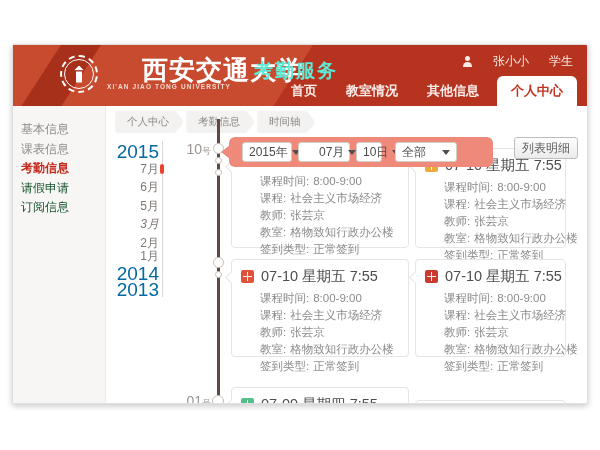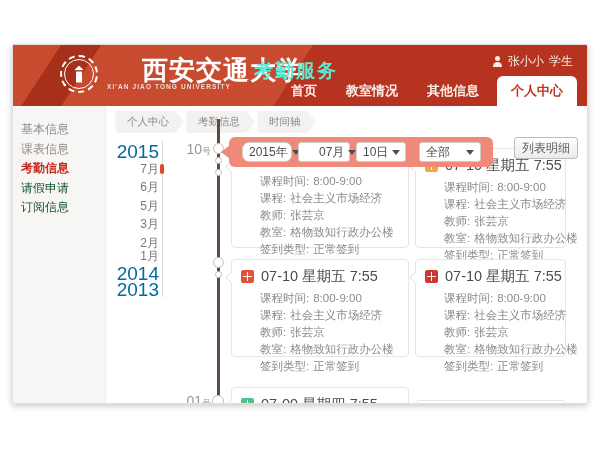--- a/index.html
+++ b/index.html
@@ -11,21 +11,21 @@
   .accent-light{position:absolute;top:0;left:0;width:300px;height:61px;background:#c84a2f;transform:skewX(-33deg);transform-origin:top left;}
   .accent-dark{position:absolute;top:0;left:48px;width:40px;height:61px;background:#a12c18;transform:skewX(-33deg);transform-origin:top left;opacity:.85;}
   .logo{position:absolute;left:47px;top:10px;width:38px;height:38px;border:2px dashed #fff;border-radius:50%;box-sizing:border-box;}
   .logo .ring{position:absolute;inset:2px;border:1px solid #fff;border-radius:50%;}
   .logo .tower{position:absolute;left:50%;top:50%;width:14px;height:17px;transform:translate(-50%,-50%);}
   .logo .tower::before{content:"";position:absolute;top:0;left:2px;width:10px;height:5px;background:#fff;clip-path:polygon(50% 0,100% 100%,0 100%);}
   .logo .tower::after{content:"";position:absolute;top:6px;left:4px;width:6px;height:11px;background:#fff;}
   .univ-cn{position:absolute;left:93px;top:8px;color:#fff;font-family:"DejaVu Serif",serif;font-weight:bold;font-size:26px;letter-spacing:1px;white-space:nowrap;margin-left:36px;}
   .univ-en{position:absolute;left:94px;top:38px;color:#f2dbd3;font-size:6.5px;font-weight:bold;letter-spacing:1.1px;white-space:nowrap;}
   .service-title{position:absolute;left:241px;top:13px;color:#5eead4;font-size:19px;font-weight:bold;letter-spacing:2px;white-space:nowrap;}
-  .user{position:absolute;top:8px;right:14px;display:flex;align-items:center;gap:5px;color:#f8ebe6;font-size:12px;}
+  .user{position:absolute;top:8px;right:14px;display:flex;align-items:center;gap:20px;color:#f8ebe6;font-size:12px;}
   .person-icon{position:relative;width:11px;height:11px;}
   .person-icon::before{content:"";position:absolute;left:3px;top:0;width:5px;height:5px;border-radius:50%;background:#f8ebe6;}
   .person-icon::after{content:"";position:absolute;left:1px;bottom:0;width:9px;height:5px;border-radius:5px 5px 0 0;background:#f8ebe6;}
   .nav{position:absolute;right:10px;bottom:0;display:flex;align-items:flex-end;}
   .nav-item{color:#fbeeea;font-size:13px;font-weight:bold;line-height:30px;padding:0 11px;margin-left:7px;white-space:nowrap;cursor:pointer;}
   .nav-item.active{background:#fff;color:#c2331f;border-radius:6px 6px 0 0;padding:0 14px;}
 
   
   .sidebar{position:absolute;left:0;top:61px;bottom:0;width:93px;background:#f7f6f4;border-right:1px solid #edebe9;box-sizing:border-box;}
   .side-list{position:absolute;top:14px;left:0;right:0;}
@@ -35,35 +35,35 @@
 
   
   .crumbs{position:absolute;left:103px;top:66px;display:flex;filter:drop-shadow(0 1px 1px rgba(0,0,0,.10));}
   .crumb{height:20px;line-height:20px;font-size:10.5px;color:#8a8a8a;background:#f3f2f0;padding:0 14px 0 11px;margin-right:4px;clip-path:polygon(0 0,calc(100% - 8px) 0,100% 50%,calc(100% - 8px) 100%,0 100%);cursor:pointer;white-space:nowrap;}
 
   
   .scale{position:absolute;left:58px;top:0;width:88px;height:100%;}
   .scale-item{position:absolute;right:0;transform:translateY(-50%);color:#7d7875;cursor:pointer;white-space:nowrap;}
   .scale-item.year{font-size:19px;color:#0369a1;}
   .scale-item.month{font-size:12px;}
-  .si0{top:107px;} .si1{top:124px;} .si2{top:142px;} .si3{top:161px;} .si4{top:179px;}
+  .si0{top:107px;} .si1{top:124px;} .si2{top:142px;} .si3{top:161px;} .si4{top:179px;font-style:italic;}
   .si5{top:198px;} .si6{top:211px;} .si7{top:229px;} .si8{top:245px;}
   .scale-line{position:absolute;left:149px;top:96px;width:1px;height:156px;background:#ddd8d4;}
   .scale-marker{position:absolute;left:147px;top:119px;width:4px;height:10px;border-radius:2px;background:#e8432c;}
   .day-label{position:absolute;left:156px;width:42px;text-align:right;transform:translateY(-50%);color:#9b9693;font-size:14px;white-space:nowrap;}
   .day-label .suffix{font-size:9px;}
   .dl0{top:104px;} .dl1{top:356px;}
   .tl-line{position:absolute;left:204px;top:74px;bottom:0;width:3px;background:#5d4a40;}
   .tl-node{position:absolute;background:#fff;border:1px solid #c6beb8;border-radius:50%;box-sizing:border-box;}
 
   
   .filter-bubble{position:absolute;left:216px;top:92px;width:264px;height:30px;background:#ef8a7a;border-radius:6px;display:flex;align-items:center;padding-left:13px;box-sizing:border-box;z-index:6;}
   .filter-bubble::before{content:"";position:absolute;left:-8px;top:8px;width:0;height:0;border:7px solid transparent;border-left:none;border-right:9px solid #ef8a7a;}
   .select{height:20px;background:#fff;border:1px solid #d2cfca;border-radius:3px;display:flex;align-items:center;justify-content:space-between;padding:0 6px;font-size:12px;color:#4a4a4a;box-sizing:border-box;margin-right:6px;cursor:pointer;white-space:nowrap;}
-  .sel-year{width:50px;border-radius:7px;} .sel-month{width:52px;padding-left:20px;} .sel-day{width:50px;} .sel-type{width:62px;margin-left:7px;}
+  .sel-year{width:50px;} .sel-month{width:52px;padding-left:20px;} .sel-day{width:26px;} .sel-type{width:62px;margin-left:7px;}
   .caret{width:0;height:0;border:4px solid transparent;border-top:5px solid #4f4f4f;margin-top:4px;margin-left:4px;}
   .detail-btn{position:absolute;left:501px;top:92px;width:64px;height:22px;background:linear-gradient(#fefefe,#ebebeb);border:1px solid #bdbdbd;border-radius:3px;font-size:12px;color:#5f5f5f;text-align:center;line-height:20px;box-sizing:border-box;z-index:6;cursor:pointer;}
 
   
   .card{position:absolute;background:#fff;border:1px solid #e7e4e1;border-radius:4px;box-sizing:border-box;}
   .card::before{content:"";position:absolute;left:-5px;top:13px;width:8px;height:8px;background:#fff;border-left:1px solid #e7e4e1;border-bottom:1px solid #e7e4e1;transform:rotate(45deg);}
   .card.shell::before{display:none;}
   .card-head{display:flex;align-items:center;gap:7px;padding:7px 8px 2px 9px;}
   .card-icon{width:13px;height:13px;border-radius:2px;position:relative;flex:none;}
   .card-icon::before{content:"";position:absolute;left:2px;right:2px;top:6px;height:1px;background:rgba(255,255,255,.95);}

